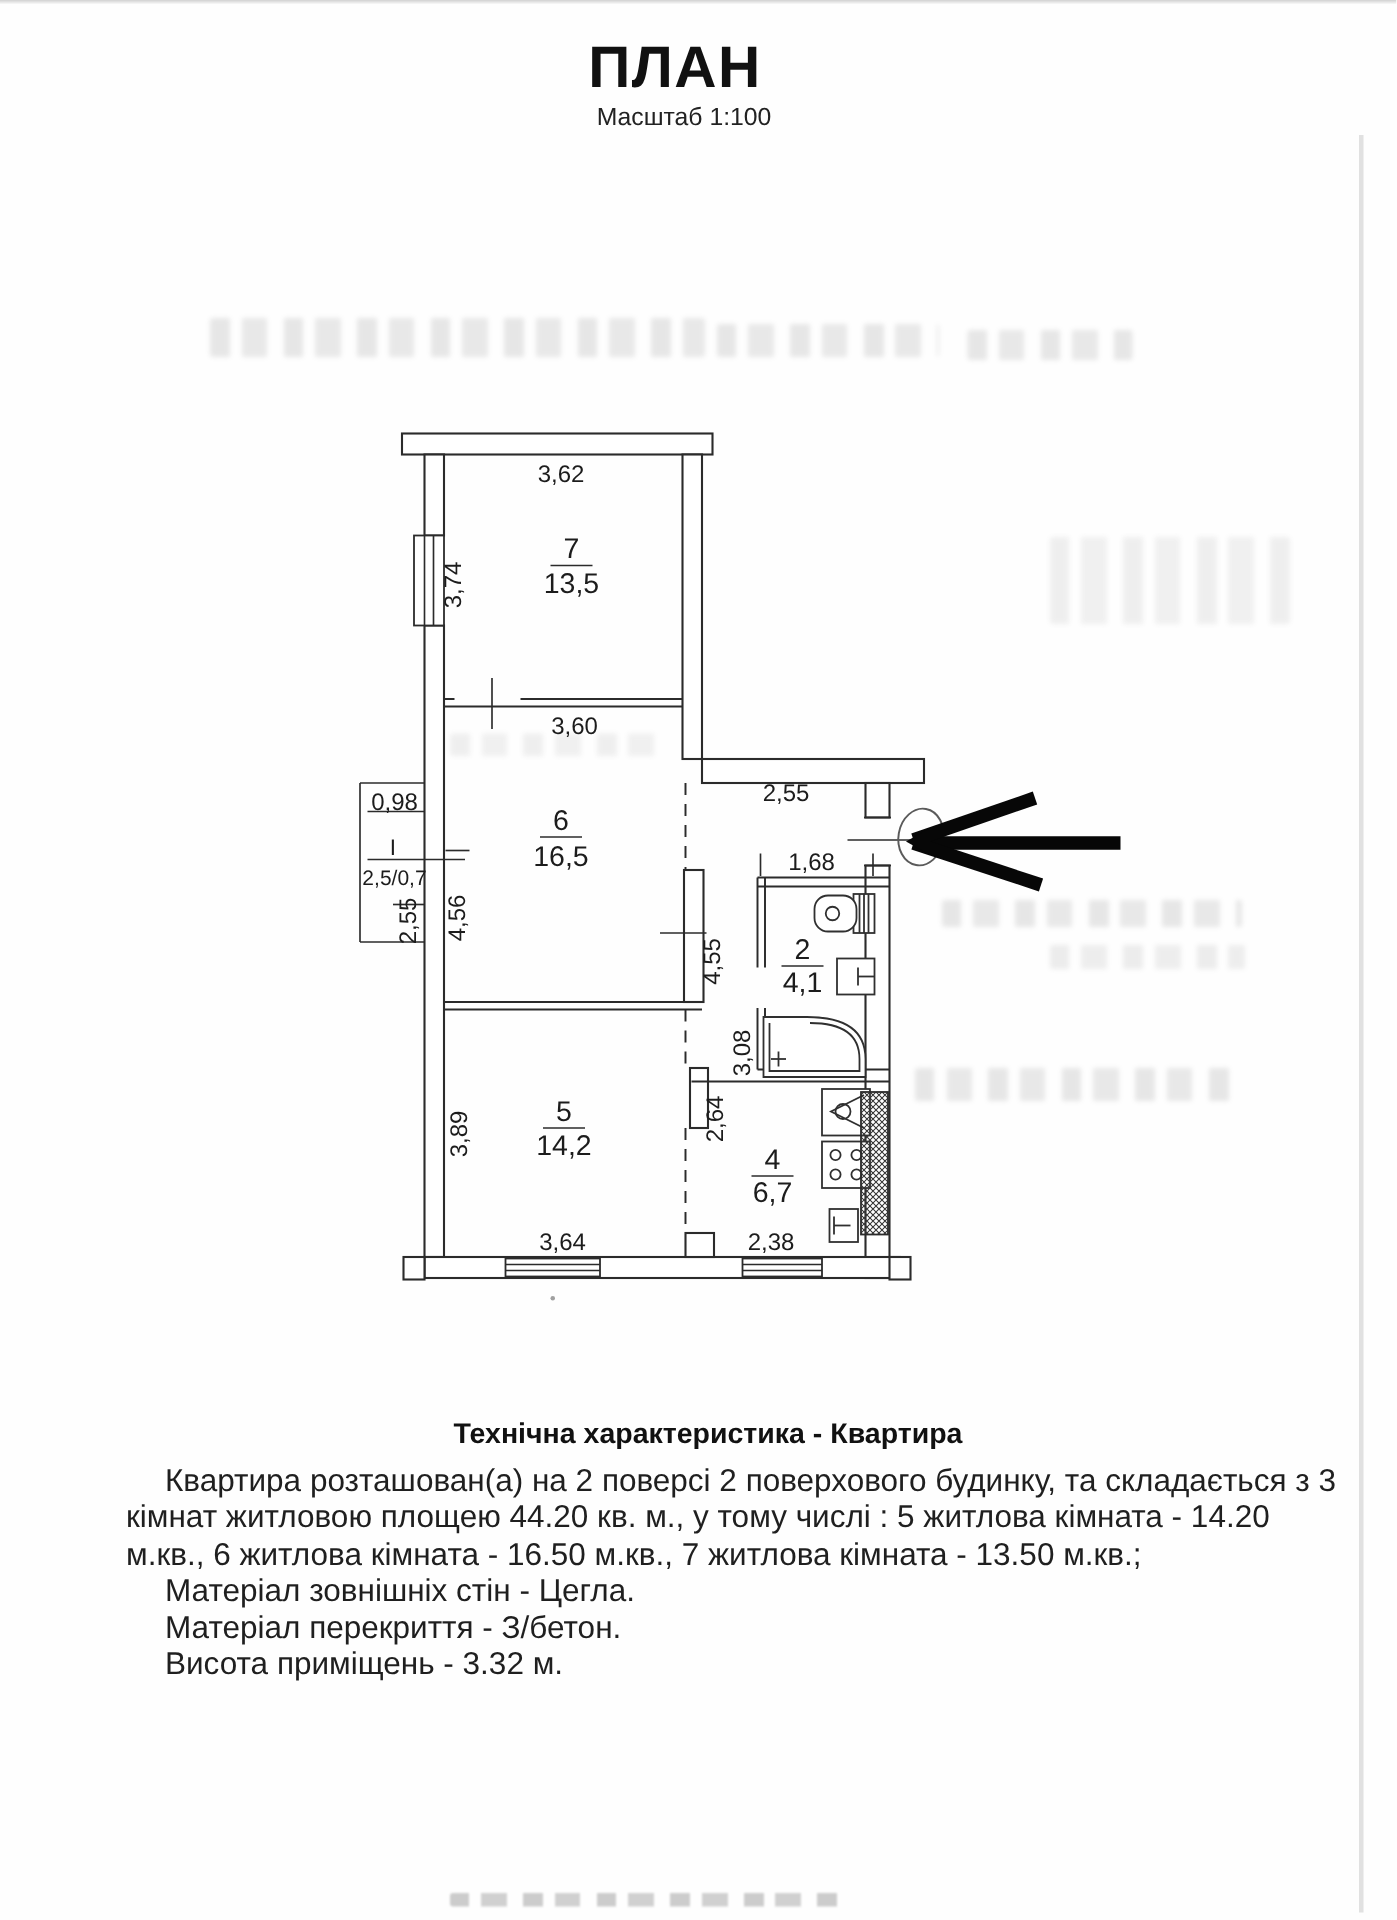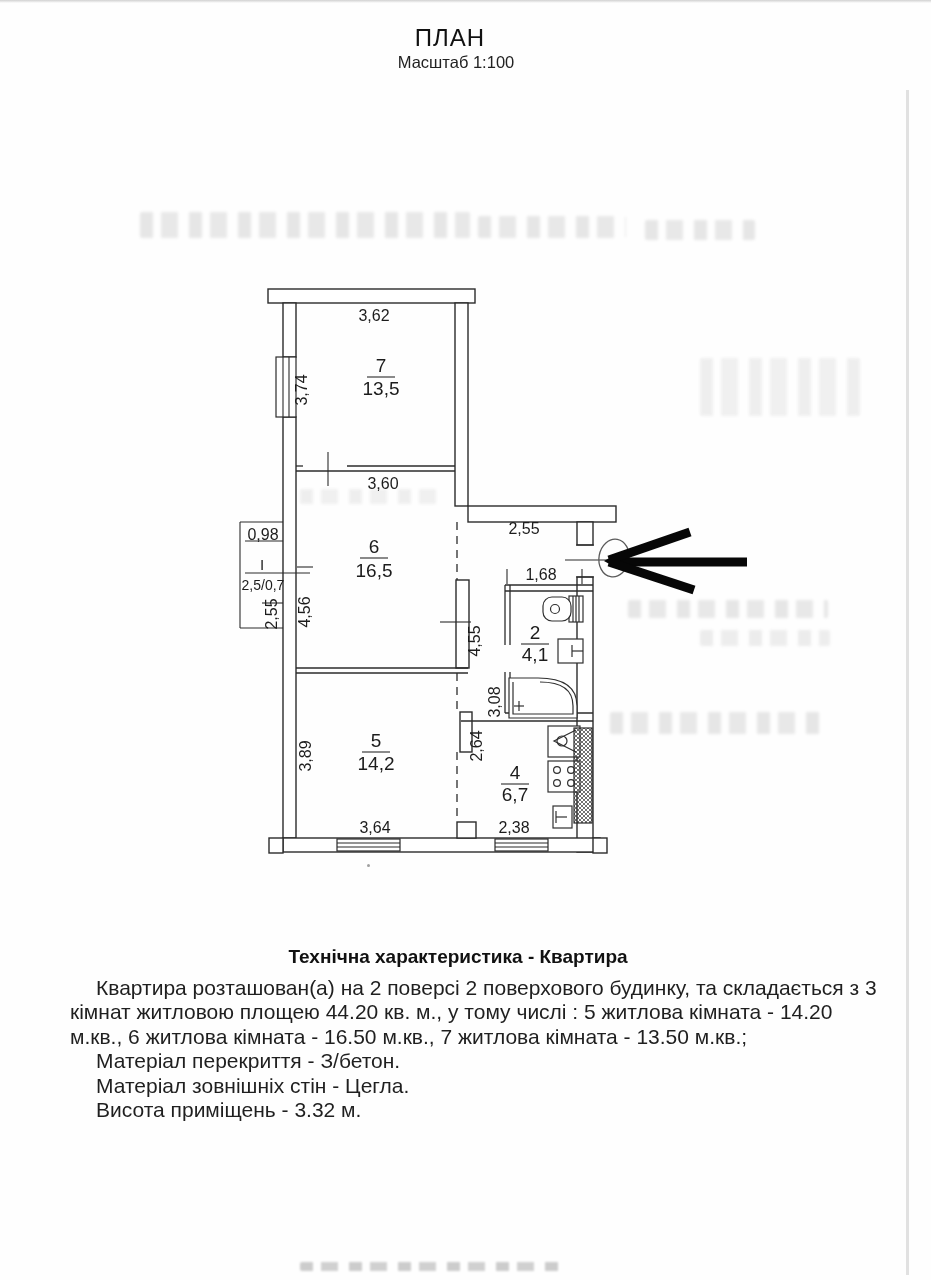--- a/index.html
+++ b/index.html
@@ -4,42 +4,42 @@
 <style>
   html,body{margin:0;padding:0;}
   body{
     width:931px;height:1280px;position:relative;overflow:hidden;
     background:#fefefe;
     font-family:"Liberation Sans",sans-serif;
     color:#1c1c1c;
   }
   
   .title-block{position:absolute;left:0;top:24px;width:900px;text-align:center;}
-  .plan-title{font-size:24px;font-weight:normal;letter-spacing:1px;color:#111;}
+  .plan-title{font-size:39px;font-weight:bold;letter-spacing:1px;color:#111;}
   .plan-scale{font-size:16.5px;margin-top:1px;color:#222;padding-left:12px;}
   
   svg.plan{position:absolute;left:0;top:0;width:931px;height:1280px;}
   .w{fill:#ffffff;stroke:#2b2b2b;stroke-width:1.4;}
   .ln{stroke:#2b2b2b;stroke-width:1.3;fill:none;}
   .thin{stroke-width:1.1;}
   .dash{stroke:#2b2b2b;stroke-width:1.3;stroke-dasharray:8 6;fill:none;}
   .win{fill:#ffffff;stroke:#2b2b2b;stroke-width:1.2;}
   .fx{fill:#ffffff;stroke:#303030;stroke-width:1.2;}
   .fxl{fill:none;stroke:#303030;stroke-width:1.2;}
   .arrow-stroke{stroke:#070707;stroke-width:9;fill:none;}
   .arrow-fill{fill:#070707;stroke:none;}
   .circ{fill:none;stroke:#5a5a5a;stroke-width:1.3;}
   svg text{font-family:"Liberation Sans",sans-serif;fill:#1c1c1c;}
   .dim{font-size:16px;}
   .rnum{font-size:19px;}
   .rarea{font-size:19px;}
   .bnum{font-size:15px;}
   .barea{font-size:14px;}
   
-  .specs{position:absolute;left:70px;top:946px;width:812px;}
+  .specs{position:absolute;left:84px;top:946px;width:812px;}
   .specs-heading{font-size:19px;font-weight:bold;text-align:center;margin:0 36px 8px 0;color:#111;}
   .specs p{font-size:21px;line-height:24.4px;margin:0;color:#1f1f1f;}
   .specs p.indent{text-indent:26px;}
   
   .ghost{position:absolute;filter:blur(1.6px);opacity:.16;border-radius:2px;
     background:repeating-linear-gradient(90deg,#6e6e6e 0 13px,transparent 13px 21px,#7a7a7a 21px 38px,transparent 38px 49px);}
   .ghost.strong{opacity:.34;filter:blur(.8px);}
   .edge-top{position:absolute;left:0;top:0;width:931px;height:3px;opacity:.45;
     background:linear-gradient(#9a9a9a,transparent);}
   .edge-right{position:absolute;left:906px;top:90px;width:3px;height:1185px;background:#c9c9c9;opacity:.55;}
@@ -237,16 +237,16 @@
     <g>
       <text class="bnum" x="262" y="570">І</text>
       <text class="barea" x="263" y="590">2,5/0,7</text>
     </g>
   </g>
 </svg>
 
 <section class="specs">
   <h2 class="specs-heading">Технічна характеристика - Квартира</h2>
   <p class="indent">Квартира розташован(а) на 2 поверсі 2 поверхового будинку, та складається з 3 кімнат житловою площею 44.20 кв. м., у тому числі : 5 житлова кімната - 14.20 м.кв., 6 житлова кімната - 16.50 м.кв., 7 житлова кімната - 13.50 м.кв.;</p>
+  <p class="indent">Матеріал зовнішніх стін - Цегла.</p>
   <p class="indent">Матеріал перекриття - З/бетон.</p>
-  <p class="indent">Матеріал зовнішніх стін - Цегла.</p>
   <p class="indent">Висота приміщень - 3.32 м.</p>
 </section>
 
 </body></html>

